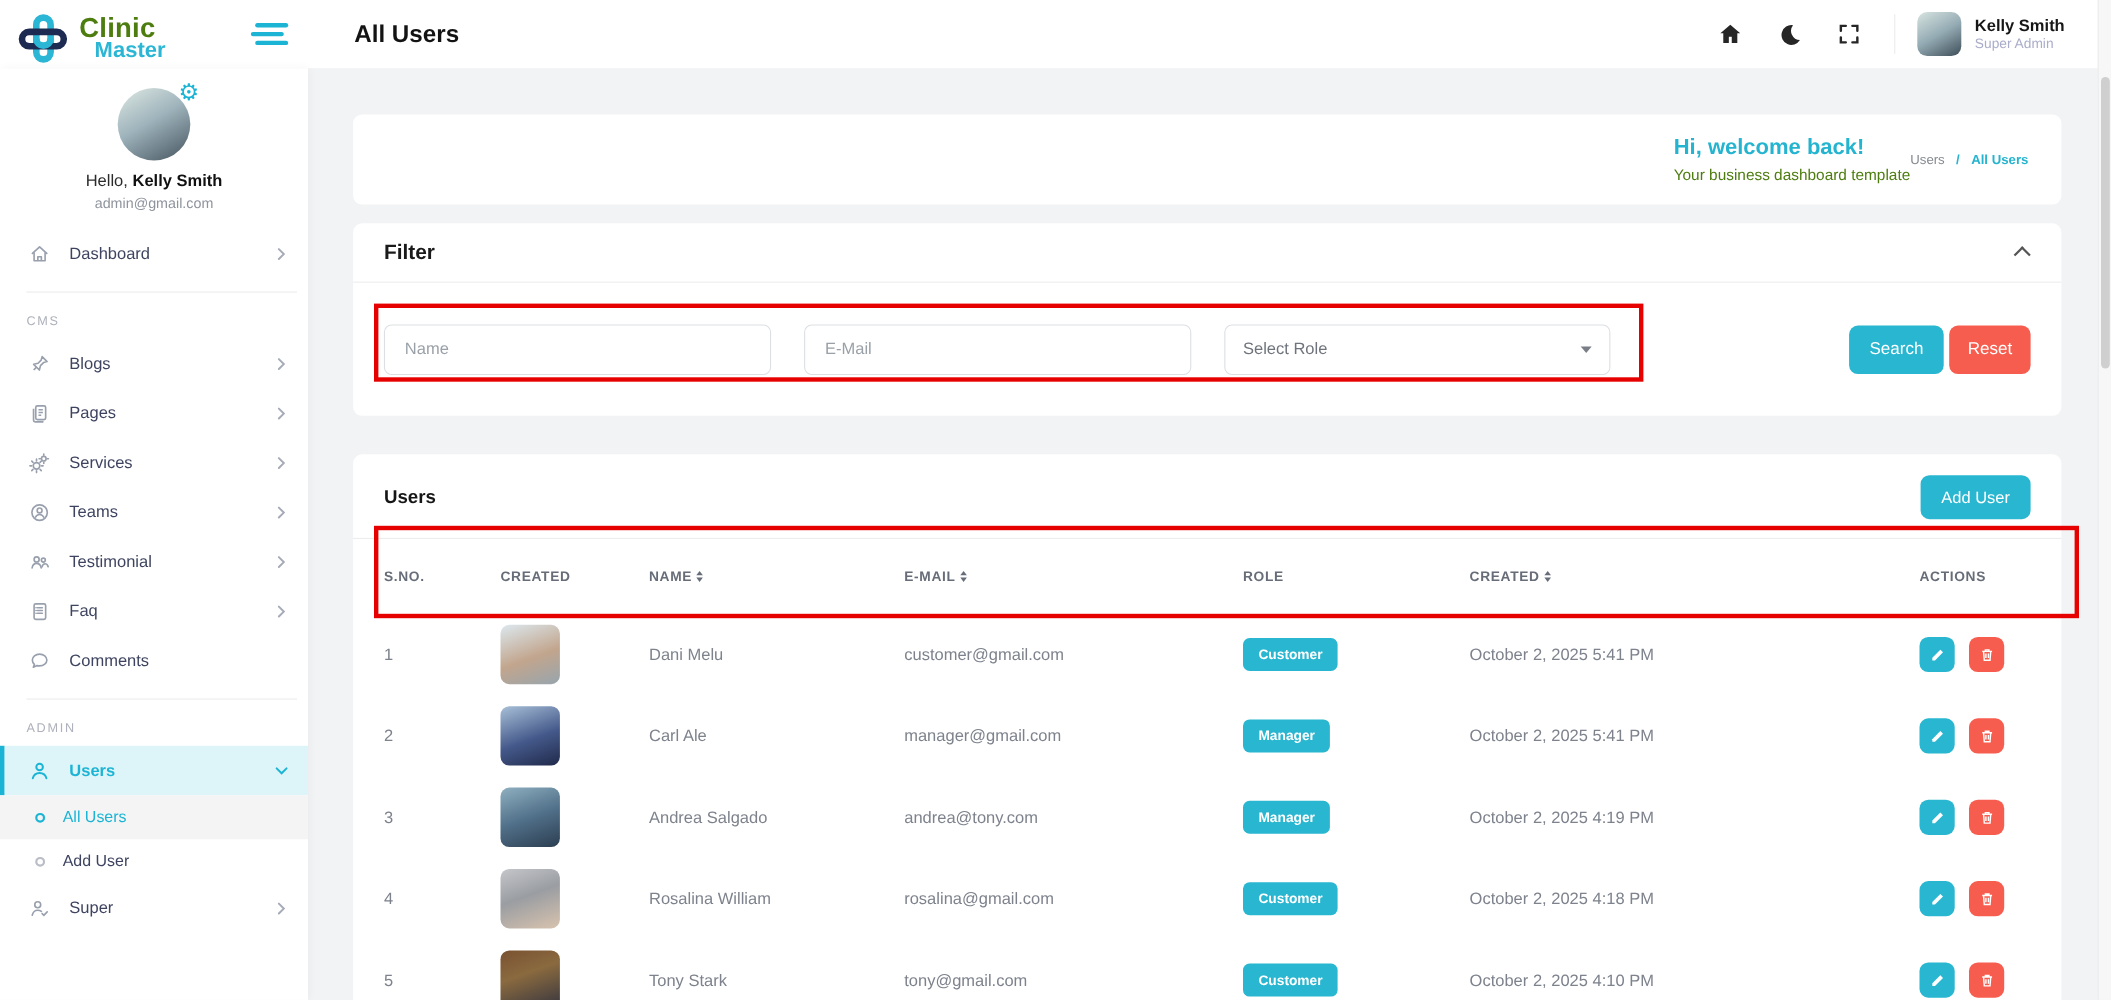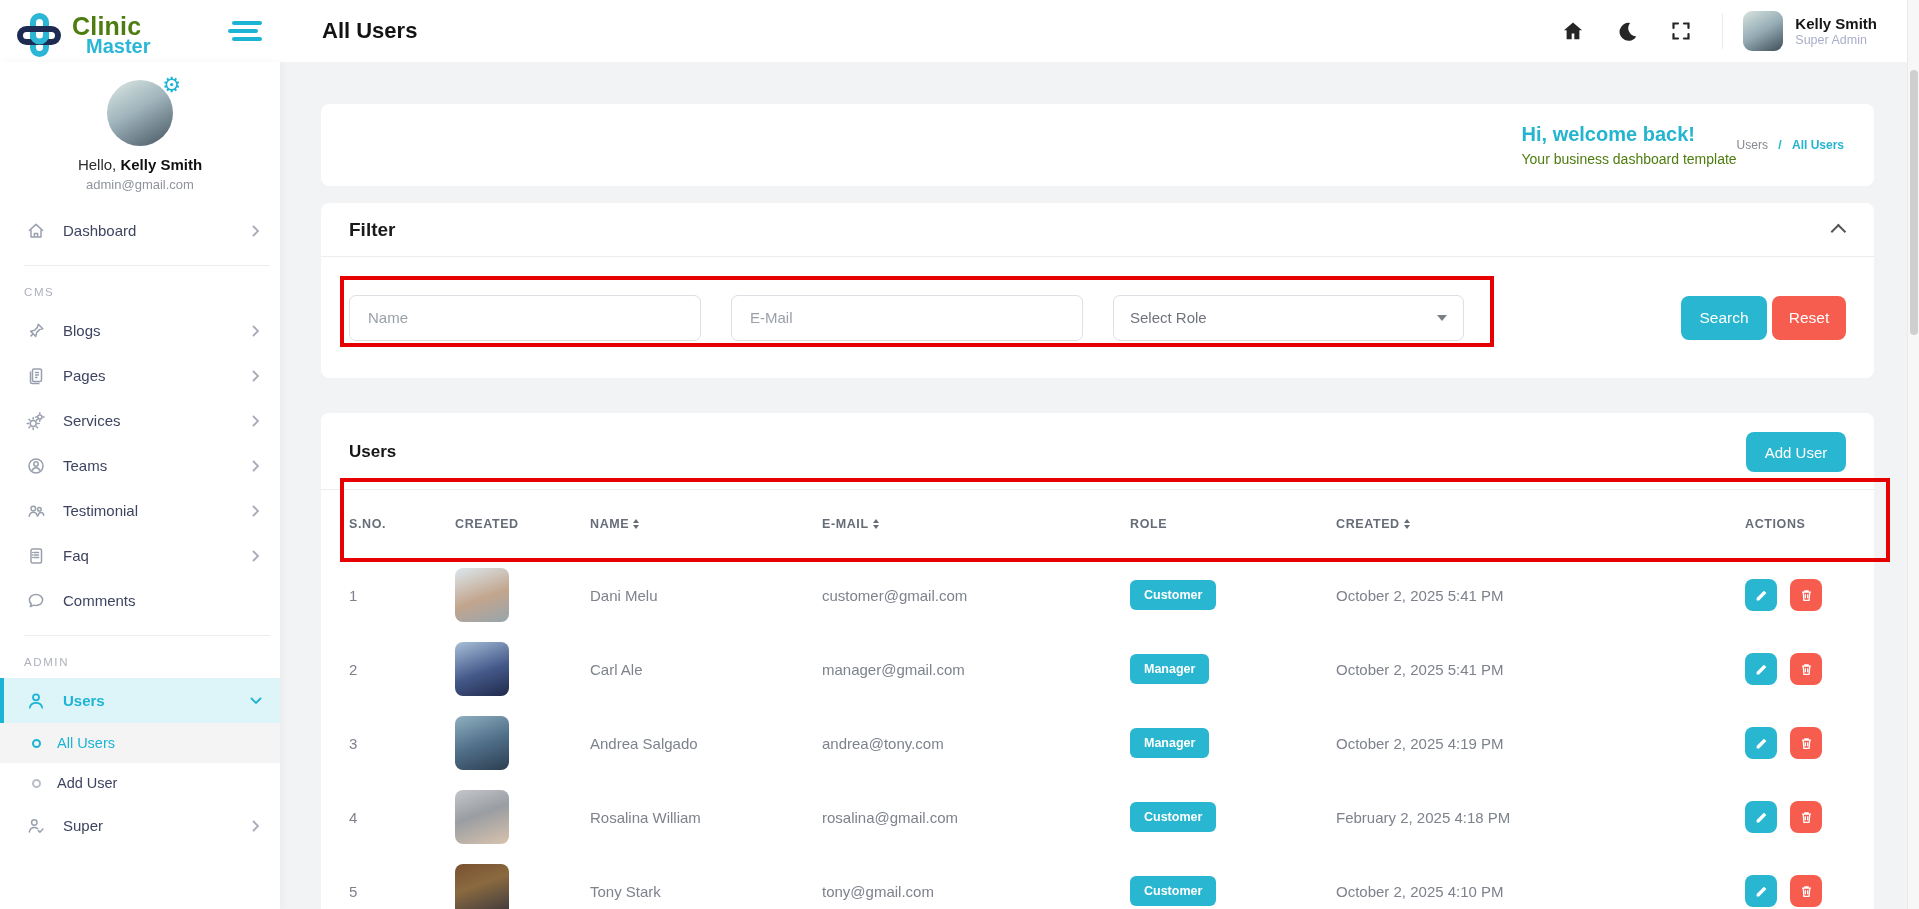--- a/index.html
+++ b/index.html
@@ -455,21 +455,21 @@
     </div>
 
     <div class="tgrid trow">
       <div class="td">4</div>
       <div class="td">
           <div class="pphoto" style="background:linear-gradient(160deg,#c4c6ca 0%,#9a9da2 45%,#d8c3ae 100%)"></div>
         </div>
       <div class="td">Rosalina William</div>
       <div class="td">rosalina@gmail.com</div>
       <div class="td"><span class="badge">Customer</span></div>
-      <div class="td">February 2, 2025 4:18 PM</div>
+      <div class="td">October 2, 2025 4:18 PM</div>
       <div class="td">
         <button class="abtn edit">
             <svg width="13" height="13" viewBox="0 0 16 16">
               <path d="M2 14v-3L11 2l3 3-9 9H2Z" fill="#fff"></path>
             </svg>
           </button>
         <button class="abtn del">
             <svg width="13" height="14" viewBox="0 0 16 16" fill="none" stroke="#fff" stroke-width="1.6">
               <path d="M2.5 4.5h11M6 4.5V2.8h4v1.7M4 4.5l.8 10h6.4l.8-10M6.6 7v5M9.4 7v5"></path>
             </svg>

